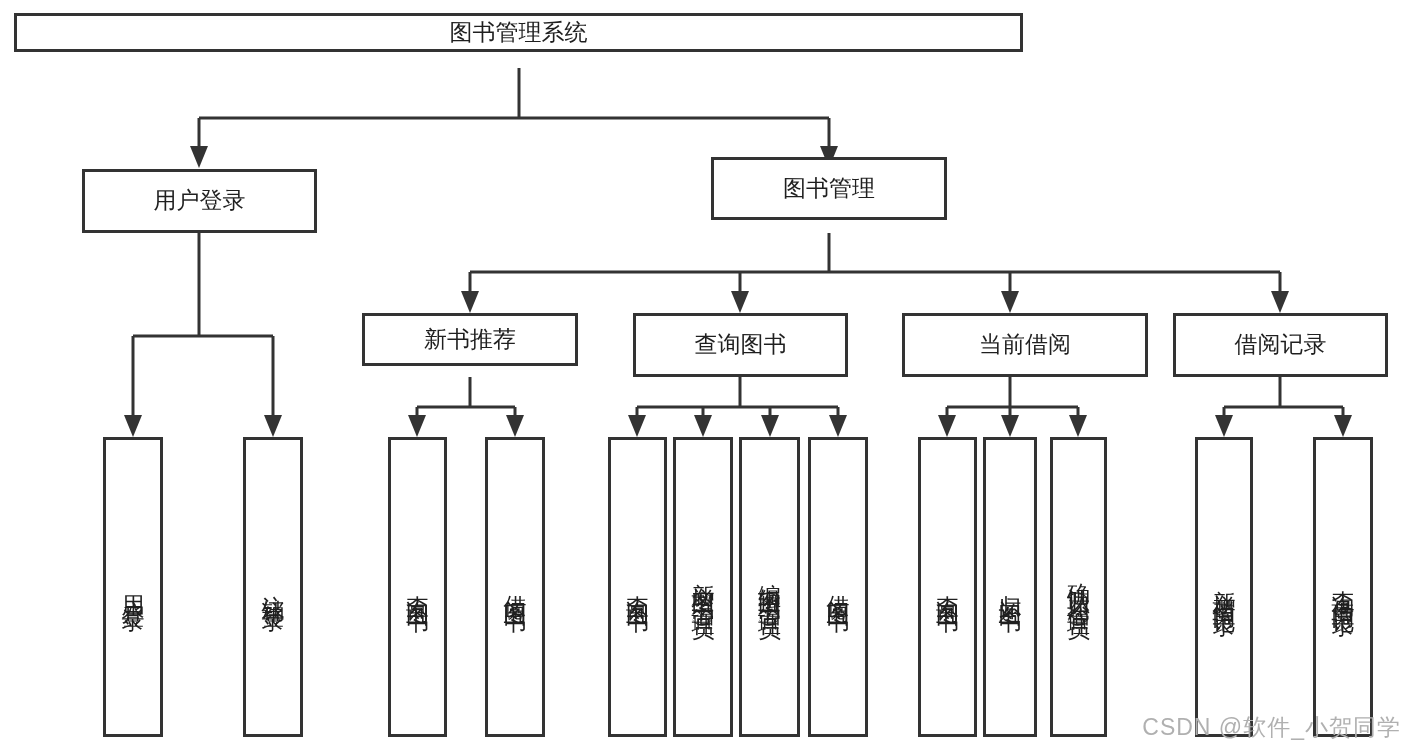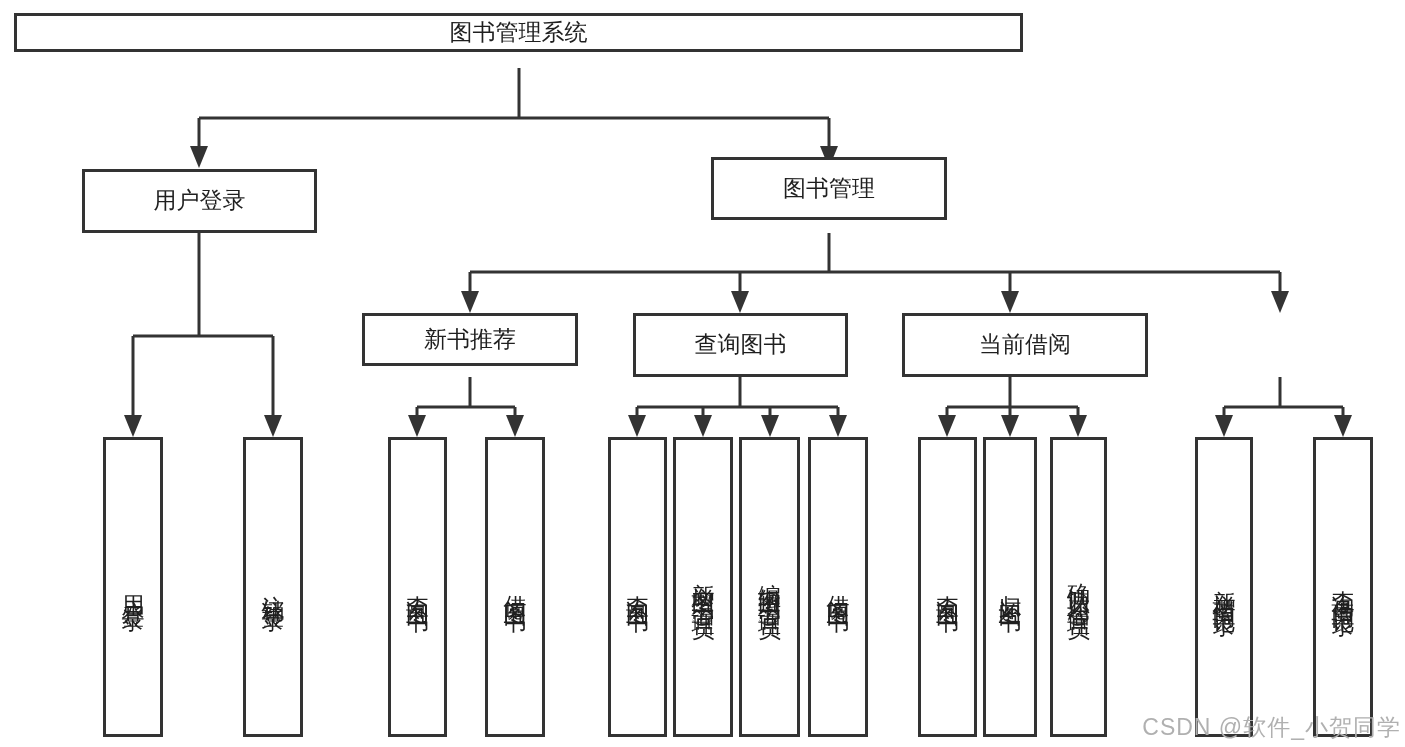--- a/index.html
+++ b/index.html
@@ -99,20 +99,21 @@
   </svg>
 
   <div class="node" style="left:14px;top:13px;width:1009px;height:39px">图书管理系统</div>
 
   <div class="node" style="left:82px;top:169px;width:235px;height:64px">用户登录</div>
   <div class="node" style="left:711px;top:157px;width:236px;height:63px">图书管理</div>
 
   <div class="node" style="left:362px;top:313px;width:216px;height:53px">新书推荐</div>
   <div class="node" style="left:633px;top:313px;width:215px;height:64px">查询图书</div>
   <div class="node" style="left:902px;top:313px;width:246px;height:64px">当前借阅</div>
+  <div class="node" style="left:1173px;top:313px;width:215px;height:64px">借阅记录</div>
 
   <div class="node leaf" style="left:103px;top:437px;width:60px;height:300px">
     <span class="vtext">用户登录</span>
   </div>
   <div class="node leaf" style="left:243px;top:437px;width:60px;height:300px">
     <span class="vtext">注销登录</span>
   </div>
 
   <div class="node leaf" style="left:388px;top:437px;width:59px;height:300px">
     <span class="vtext">查询图书</span>

